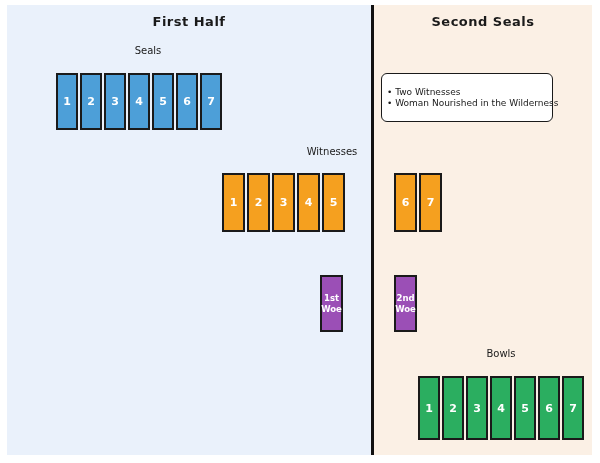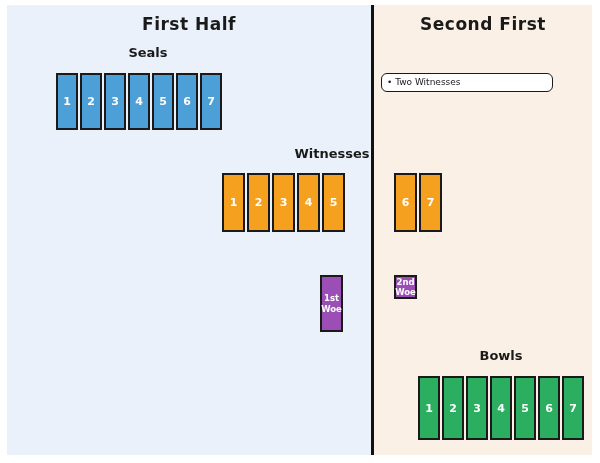--- a/index.html
+++ b/index.html
@@ -7,71 +7,71 @@
     width:600px;height:463px;position:relative;background:#ffffff;
     font-family:"DejaVu Sans", sans-serif;overflow:hidden;
   }
   .panel{position:absolute;top:5px;height:450px;}
   #panel-first{left:7px;width:364px;background:var(--first-half-bg);}
   #panel-second{left:374px;width:218px;background:var(--second-half-bg);}
   #divider{position:absolute;left:371px;top:5px;width:3px;height:450px;background:var(--divider);}
 
   .half-title{
     position:absolute;top:14px;text-align:center;
-    font-size:17px;font-weight:bold;color:var(--text);letter-spacing:.5px;
+    font-size:13px;font-weight:bold;color:var(--text);letter-spacing:.5px;
   }
   #first-half-title{left:7px;width:364px;}
   #second-half-title{left:374px;width:218px;}
 
   .section-label{
     position:absolute;width:140px;text-align:center;
-    font-size:13px;font-weight:bold;color:var(--text);
+    font-size:10px;font-weight:normal;color:var(--text);
   }
   #seals-label{left:78px;top:45px;}
   #trumpets-label{left:262px;top:146px;}
   #bowls-label{left:431px;top:348px;}
 
   .box-group{position:absolute;display:flex;gap:2px;}
   .box{
     box-sizing:border-box;border:2px solid var(--box-border);
     display:flex;align-items:center;justify-content:center;
     color:#ffffff;font-weight:bold;font-size:11px;text-align:center;
     flex:0 0 auto;width:22px;
   }
   #seals-group{left:56px;top:73px;height:57px;}
   #trumpets-first-group{left:222px;top:173px;height:59px;}
   #trumpets-second-group{left:394px;top:173px;height:59px;}
   #woes-first-group{left:320px;top:275px;height:57px;}
-  #woes-second-group{left:394px;top:275px;height:57px;flex-direction:column;}
+  #woes-second-group{left:394px;top:275px;height:57px;}
   #bowls-group{left:418px;top:376px;height:64px;}
 
   #trumpets-first-group .box,#trumpets-second-group .box,
   #woes-first-group .box,#woes-second-group .box{width:23px;}
 
   .seal-box{background:var(--seal);}
   .trumpet-box{background:var(--trumpet);}
   .woe-box{background:var(--woe);font-size:8.5px;line-height:1.2;}
   .bowl-box{background:var(--bowl);}
 
   #legend{
     position:absolute;left:381px;top:73px;width:172px;box-sizing:border-box;
     background:#ffffff;border:1.5px solid var(--box-border);border-radius:6px;
-    padding:3px 5px;color:var(--text);font-size:9px;line-height:1.18;
+    padding:13px 5px;color:var(--text);font-size:9px;line-height:1.18;
   }
   #legend .legend-item{white-space:nowrap;}
 </style>
 </head>
 <body>
 
 <div id="panel-first" class="panel"></div>
 <div id="panel-second" class="panel"></div>
 <div id="divider"></div>
 
 <div id="first-half-title" class="half-title">First Half</div>
-<div id="second-half-title" class="half-title">Second First</div>
+<div id="second-half-title" class="half-title">Second Seals</div>
 
 <div id="seals-label" class="section-label">Seals</div>
 <div id="seals-group" class="box-group">
     <div class="box seal-box">1</div>
     <div class="box seal-box">2</div>
     <div class="box seal-box">3</div>
     <div class="box seal-box">4</div>
     <div class="box seal-box">5</div>
     <div class="box seal-box">6</div>
     <div class="box seal-box">7</div>
@@ -103,13 +103,14 @@
     <div class="box bowl-box">2</div>
     <div class="box bowl-box">3</div>
     <div class="box bowl-box">4</div>
     <div class="box bowl-box">5</div>
     <div class="box bowl-box">6</div>
     <div class="box bowl-box">7</div>
   </div>
 
 <div id="legend">
     <div class="legend-item">• Two Witnesses</div>
+    <div class="legend-item">• Woman Nourished in the Wilderness</div>
   </div>
 
 </body></html>

